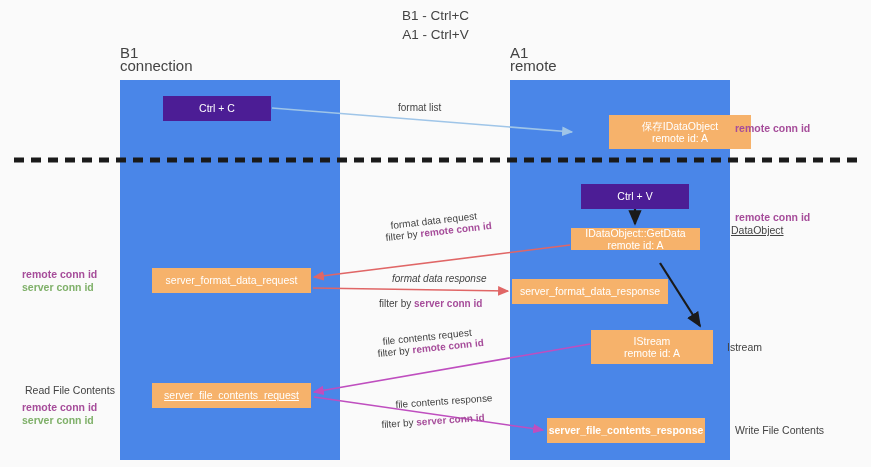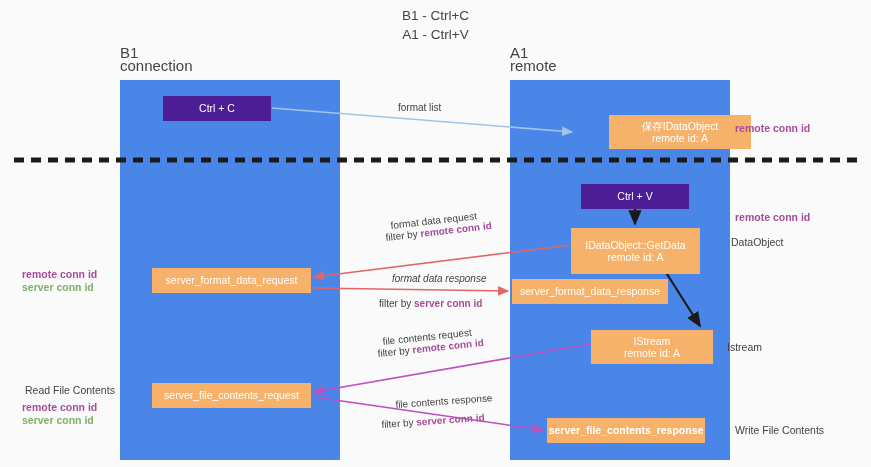--- a/index.html
+++ b/index.html
@@ -40,38 +40,38 @@
     align-items:center;justify-content:center;
     color:#ffffff;font-size:10.5px;line-height:12.5px;text-align:center;
     box-sizing:border-box;padding:3px 6px;white-space:pre-line;
   }
   .box.orange{background:#f6b26b;}
   .box.green{background:#4c1d95;color:#ffffff;}
 
   #box-ctrlc{left:163px;top:96px;width:108px;height:25px;}
   #box-ctrlv{left:581px;top:172px;width:108px;height:25px;margin-top:12px;}
   #box-idataobject{left:577px;top:115px;width:142px;height:34px;margin-left:32px;}
-  #box-getdata{left:571px;top:228px;width:129px;height:46px;}
+  #box-getdata{left:571px;top:228px;width:129px;height:22px;}
   #box-sfdresp{left:512px;top:279px;width:156px;height:25px;}
   #box-istream{left:591px;top:330px;width:122px;height:34px;}
   #box-sfcresp{left:547px;top:418px;width:158px;height:25px;font-weight:bold;}
   #box-sfdreq{left:152px;top:268px;width:159px;height:25px;}
-  #box-sfcreq{left:152px;top:383px;width:159px;height:25px;}
+  #box-sfcreq{left:152px;top:383px;width:159px;height:25px;text-decoration:underline;}
 
   
   .side-label{
     position:absolute;font-size:10.5px;line-height:13px;white-space:pre-line;
   }
   .lbl-purple{color:#a64d9a;font-weight:bold;}
   .lbl-green{color:#7fb069;font-weight:bold;}
   .lbl-dark{color:#434343;}
 
   #lbl-r-remote1{left:735px;top:122px;}
   #lbl-r-remote2{left:735px;top:211px;}
-  #lbl-r-dataobject{left:731px;top:236px;}
+  #lbl-r-dataobject{left:731px;top:224px;text-decoration:underline;}
   #lbl-r-istream{left:727px;top:341px;}
   #lbl-r-writefile{left:735px;top:424px;}
 
   #lbl-l-conn1{left:22px;top:268px;}
   #lbl-l-readfile{left:25px;top:384px;}
   #lbl-l-conn2{left:22px;top:401px;}
 
   
   .arrow-label{
     position:absolute;font-size:10px;line-height:12px;color:#434343;

